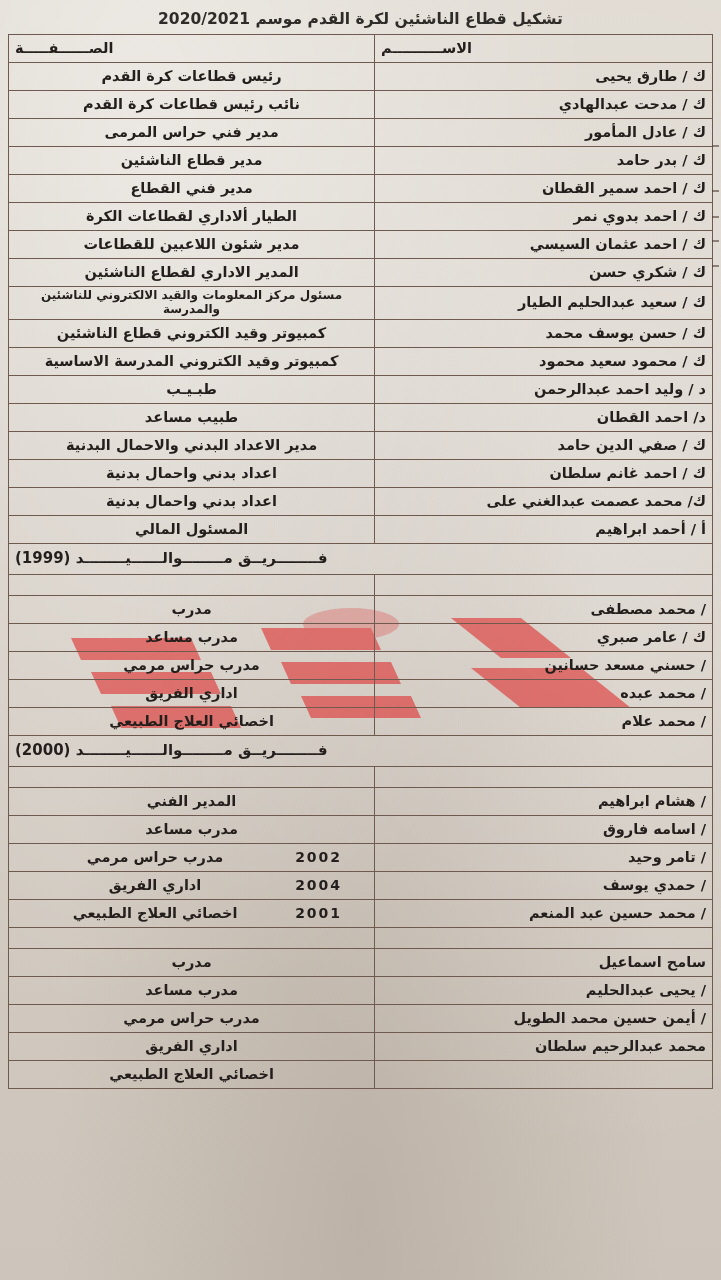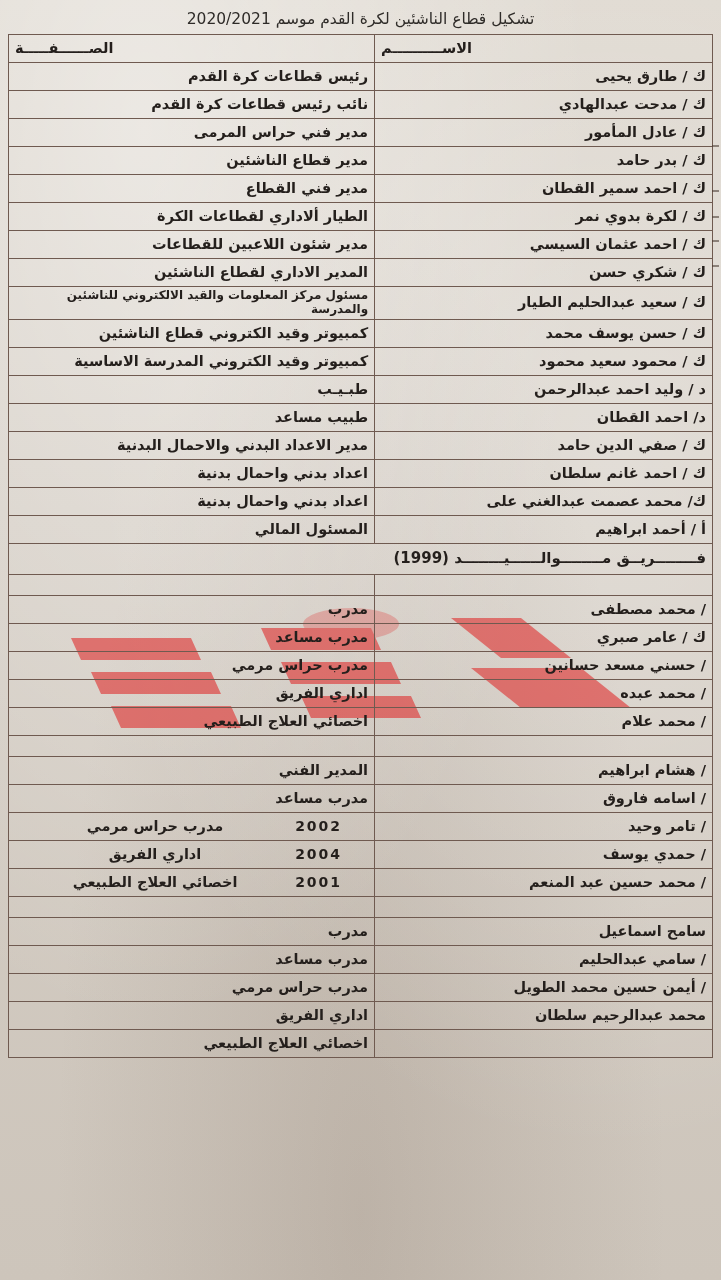--- a/index.html
+++ b/index.html
@@ -30,21 +30,21 @@
     pointer-events: none;
   }
   .content {
     position: relative;
     z-index: 3;
     padding: 6px 4px 0 4px;
   }
   .doc-title {
     text-align: center;
     font-size: 15.5px;
-    font-weight: normal;
+    font-weight: bold;
     color: #2e2b28;
     letter-spacing: 0.3px;
     margin: 4px 0 6px 0;
     direction: rtl;
   }
   table.main {
     width: 705px;
     margin: 0 auto;
     border-collapse: collapse;
     table-layout: fixed;
@@ -67,36 +67,37 @@
     padding: 3px 6px;
     height: 25px;
   }
   col.c-name { width: 48%; }
   col.c-role { width: 52%; }
   td.name {
     text-align: right;
     padding-right: 18px;
   }
   td.role {
+    text-align: center;
   }
   td.role.small {
     font-size: 12px;
     font-weight: bold;
   }
   td.role.with-year {
     text-align: center;
   }
   .year {
     float: right;
     padding-right: 26px;
     letter-spacing: 2px;
     font-size: 14px;
   }
   tr.section td {
-    text-align: right;
+    text-align: left;
     font-size: 15px;
     letter-spacing: 1px;
     font-weight: bold;
     height: 26px;
     padding: 2px 6px;
   }
   tr.spacer td {
     height: 16px;
     border-left: 1px solid #6f5a50;
     border-right: 1px solid #6f5a50;
@@ -197,21 +198,21 @@
           </tr>
           <tr>
             <td class="name">ك / بدر حامد</td>
             <td class="role">مدير قطاع الناشئين</td>
           </tr>
           <tr>
             <td class="name">ك / احمد سمير القطان</td>
             <td class="role">مدير فني القطاع</td>
           </tr>
           <tr>
-            <td class="name">ك / لكرة بدوي نمر</td>
+            <td class="name">ك / احمد بدوي نمر</td>
             <td class="role">الطيار ألاداري لقطاعات الكرة</td>
           </tr>
           <tr>
             <td class="name">ك / احمد عثمان السيسي</td>
             <td class="role">مدير شئون اللاعبين للقطاعات</td>
           </tr>
           <tr>
             <td class="name">ك / شكري حسن</td>
             <td class="role">المدير الاداري لقطاع الناشئين</td>
           </tr>
@@ -273,20 +274,23 @@
             <td class="role">مدرب حراس مرمي</td>
           </tr>
           <tr>
             <td class="name">/ محمد عبده</td>
             <td class="role">اداري الفريق</td>
           </tr>
           <tr>
             <td class="name">/ محمد علام</td>
             <td class="role">اخصائي العلاج الطبيعي</td>
           </tr>
+          <tr class="section">
+            <td colspan="2">فــــــــريــق مــــــــوالــــــيــــــــد (2000)</td>
+          </tr>
           <tr class="spacer">
             <td></td>
             <td></td>
           </tr>
           <tr>
             <td class="name">/ هشام ابراهيم</td>
             <td class="role">المدير الفني</td>
           </tr>
           <tr>
             <td class="name">/ اسامه فاروق</td>
@@ -306,21 +310,21 @@
           </tr>
           <tr class="spacer">
             <td></td>
             <td></td>
           </tr>
           <tr>
             <td class="name">سامح اسماعيل</td>
             <td class="role">مدرب</td>
           </tr>
           <tr>
-            <td class="name">/ سامي عبدالحليم</td>
+            <td class="name">/ يحيى عبدالحليم</td>
             <td class="role">مدرب مساعد</td>
           </tr>
           <tr>
             <td class="name">/ أيمن حسين محمد الطويل</td>
             <td class="role">مدرب حراس مرمي</td>
           </tr>
           <tr>
             <td class="name">محمد عبدالرحيم سلطان</td>
             <td class="role">اداري الفريق</td>
           </tr>

